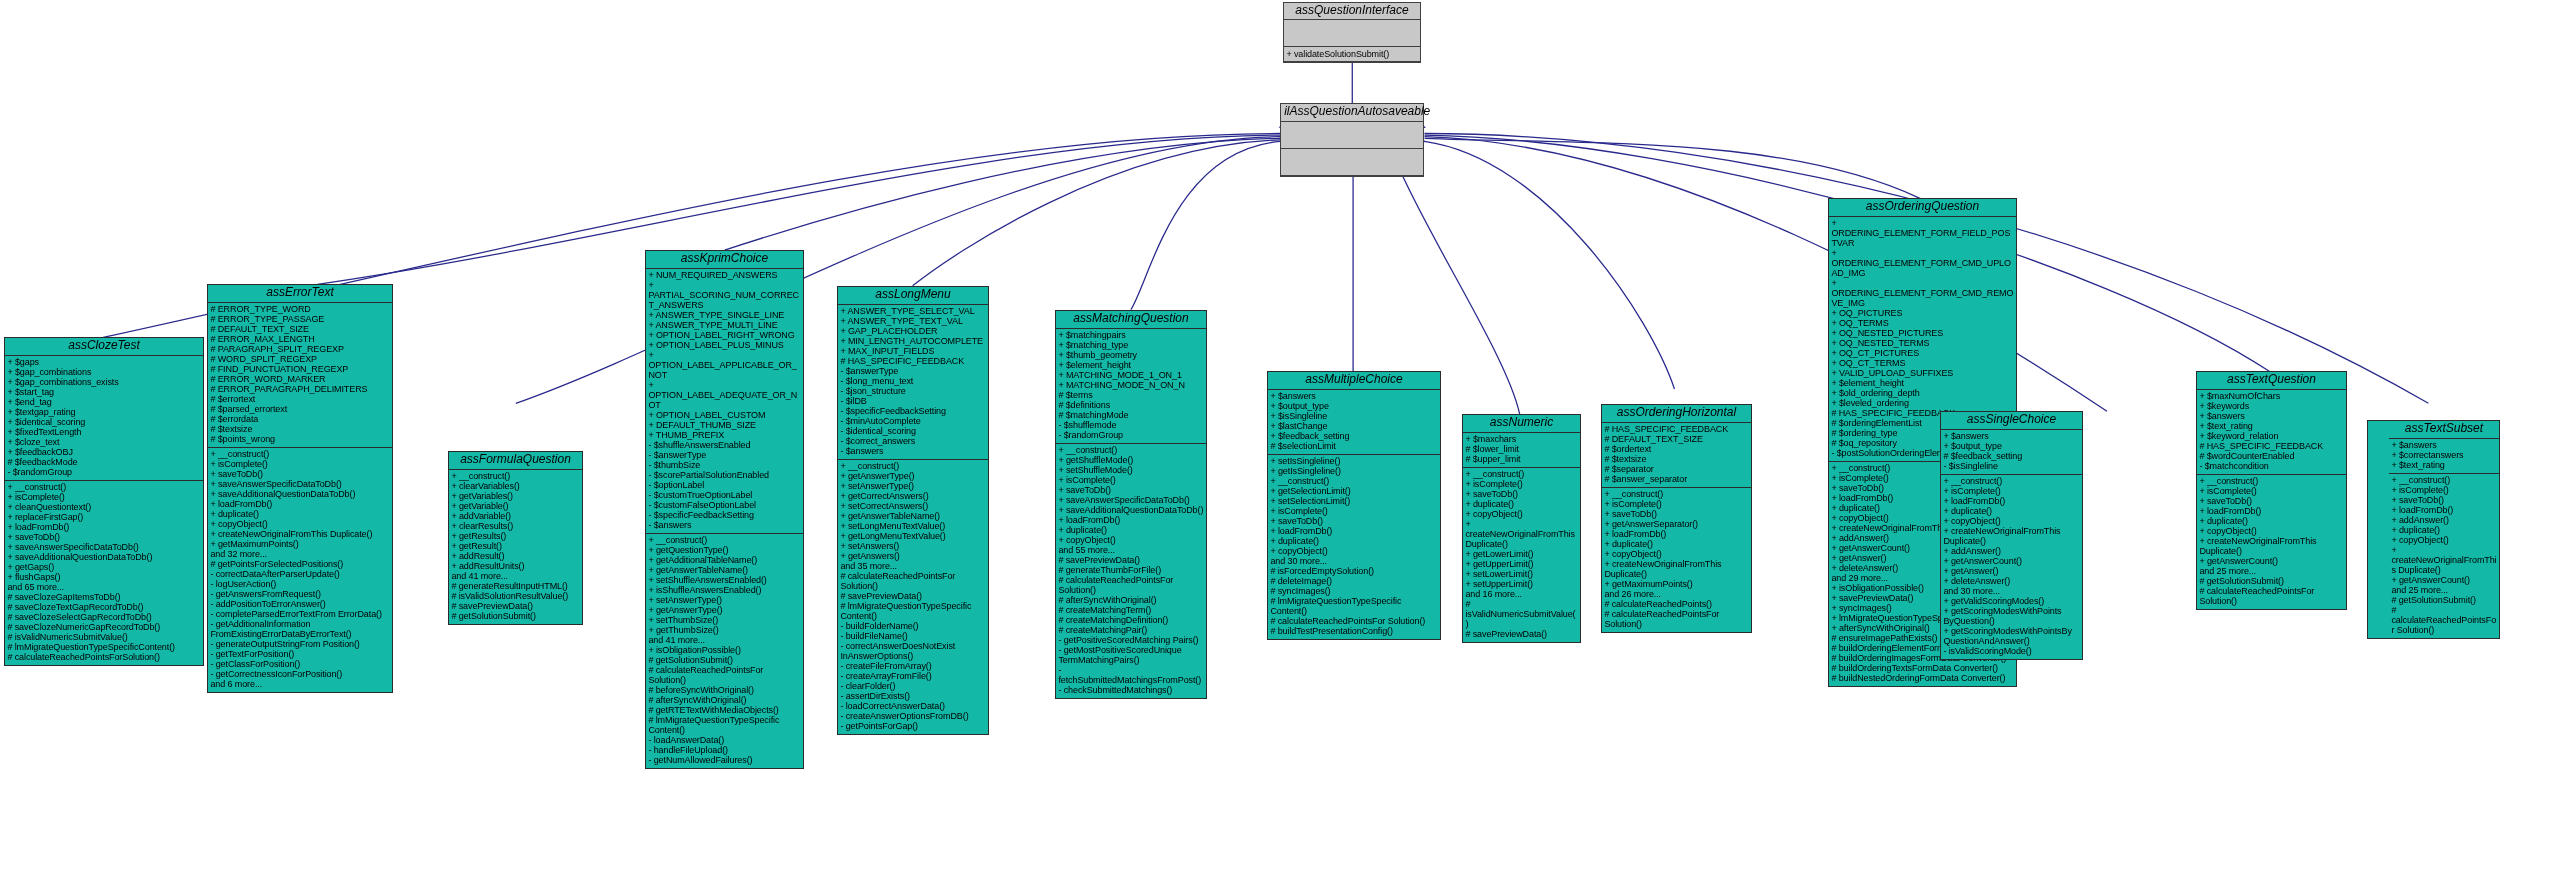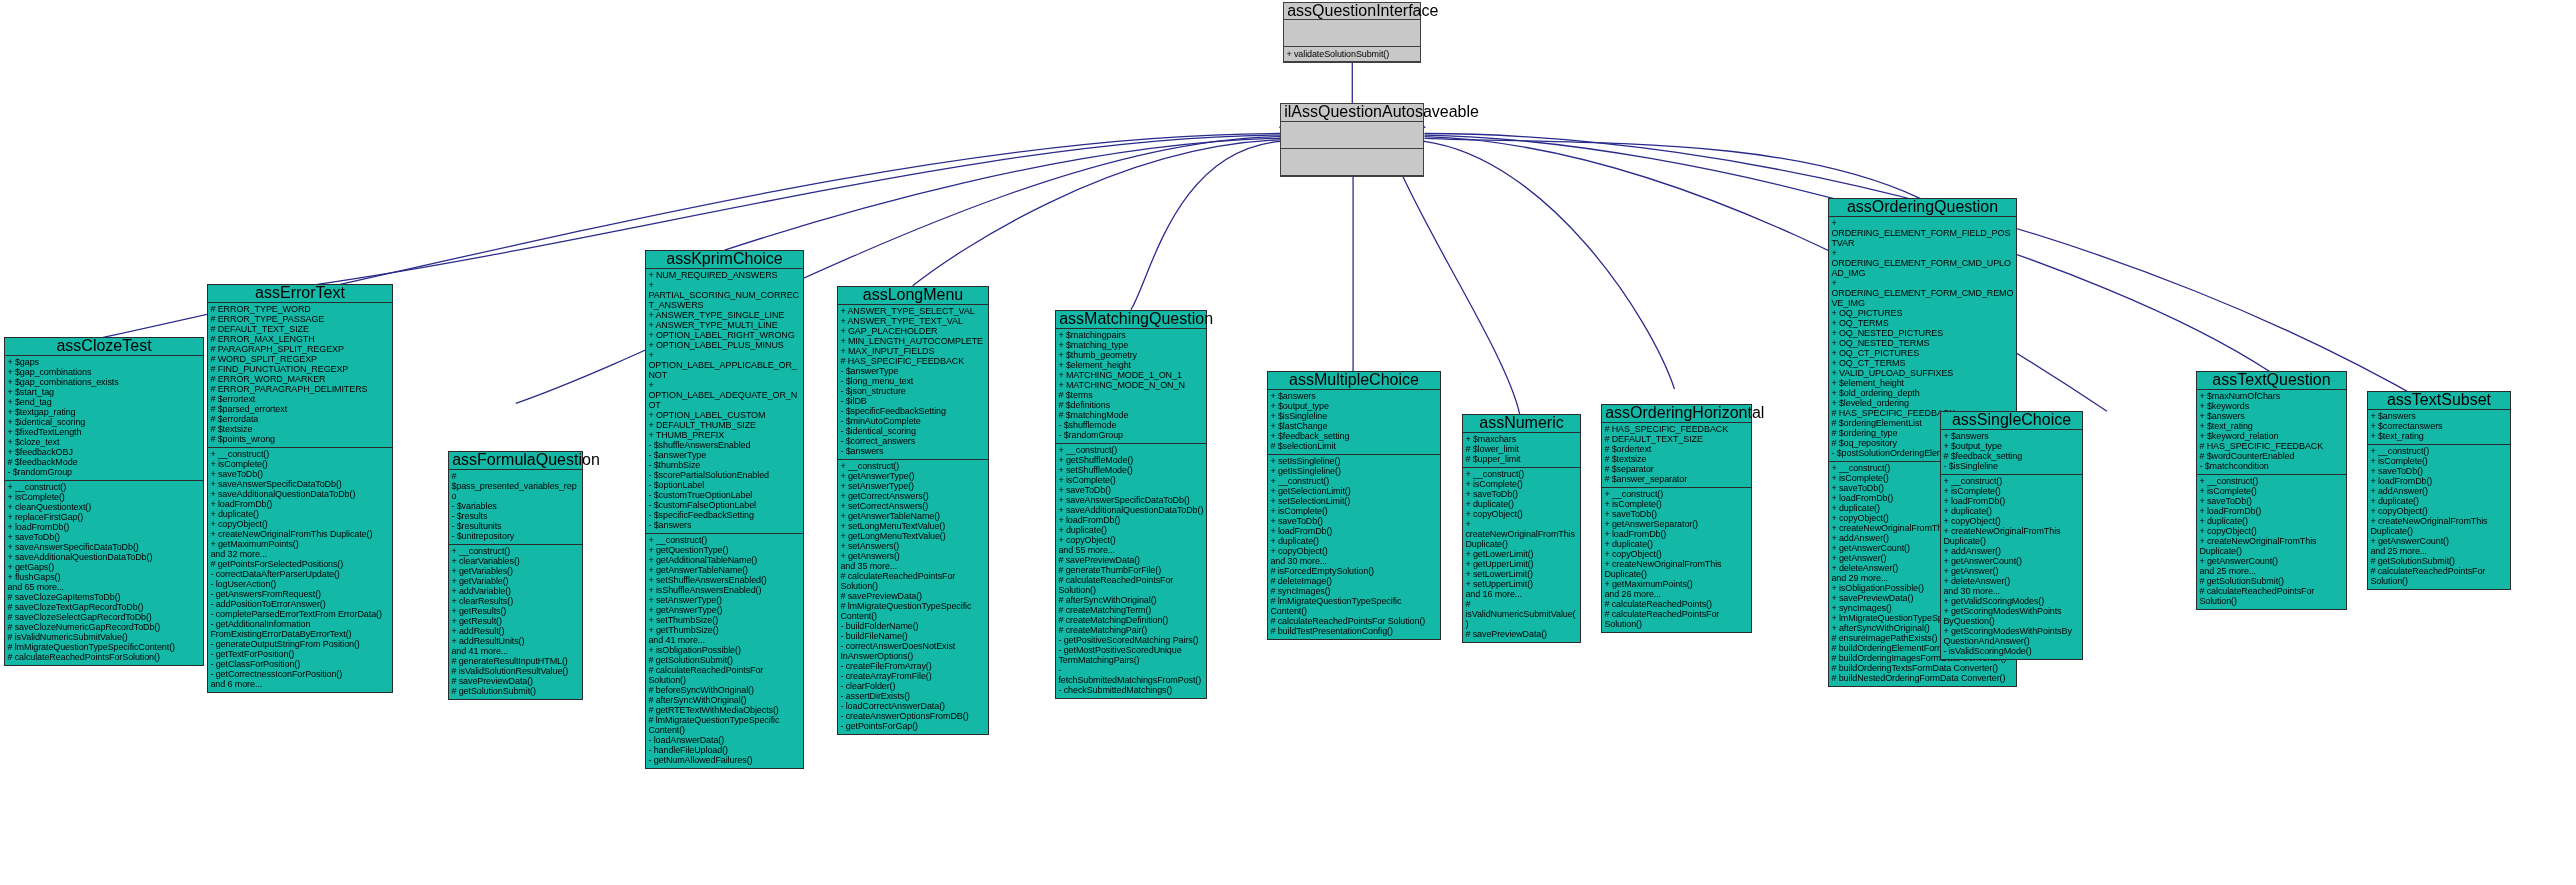--- a/index.html
+++ b/index.html
@@ -3,22 +3,22 @@
 <meta charset="utf-8">
 <style>
   html,body{margin:0;padding:0;background:#ffffff;}
   body{width:2576px;height:886px;position:relative;
        font-family:"Liberation Sans","DejaVu Sans",sans-serif;}
   #canvas{position:relative;width:2576px;height:886px;overflow:hidden;}
   svg#edges{position:absolute;left:0;top:0;width:2576px;height:886px;pointer-events:none;}
 
   .node{position:absolute;border:0.8px solid #2b2b2b;background:#14b8a6;box-sizing:border-box;}
   .node.iface{background:#c8c8c8;border:0.8px solid #404040;}
-  .title{font-size:16px;text-align:center;padding:2.4px 3.2px 3.2px 3.2px;line-height:11px;
-         border-bottom:0.8px solid #2b2b2b;white-space:nowrap;}
+  .title{font-size:12px;text-align:center;padding:2.4px 3.2px 3.2px 3.2px;line-height:11px;
+         border-bottom:0.8px solid #2b2b2b;white-space:nowrap;font-style:italic;}
   .node.iface .title{border-bottom:0.8px solid #404040;}
   .compartment{border-bottom:0.8px solid #2b2b2b;padding:1.6px 2.4px 2.4px 2.4px;}
   .node.iface .compartment{border-bottom:0.8px solid #404040;}
   .compartment:last-child{border-bottom:none;}
   .compartment .row{font-size:9px;line-height:10px;white-space:normal;
                     word-break:break-word;letter-spacing:-0.1px;}
   .compartment.empty{min-height:17.5px;}
   .node.iface .compartment.empty{min-height:22px;}
 </style>
 </head>
@@ -145,27 +145,20 @@
         <div class="row">- getAdditionalInformation FromExistingErrorDataByErrorText()</div>
         <div class="row">- generateOutputStringFrom Position()</div>
         <div class="row">- getTextForPosition()</div>
         <div class="row">- getClassForPosition()</div>
         <div class="row">- getCorrectnessIconForPosition()</div>
         <div class="row">and 6 more...</div>
       </div>
     </div>
     <div class="node" style="left: 448px; top: 403px; width: 135px; margin-top: 48px;">
       <div class="title">assFormulaQuestion</div>
-      <div class="compartment">
-        <div class="row"># $pass_presented_variables_repo</div>
-        <div class="row">- $variables</div>
-        <div class="row">- $results</div>
-        <div class="row">- $resultunits</div>
-        <div class="row">- $unitrepository</div>
-      </div>
       <div class="compartment">
         <div class="row">+ __construct()</div>
         <div class="row">+ clearVariables()</div>
         <div class="row">+ getVariables()</div>
         <div class="row">+ getVariable()</div>
         <div class="row">+ addVariable()</div>
         <div class="row">+ clearResults()</div>
         <div class="row">+ getResults()</div>
         <div class="row">+ getResult()</div>
         <div class="row">+ addResult()</div>
@@ -481,21 +474,21 @@
         <div class="row">+ loadFromDb()</div>
         <div class="row">+ duplicate()</div>
         <div class="row">+ copyObject()</div>
         <div class="row">+ createNewOriginalFromThis Duplicate()</div>
         <div class="row">+ getAnswerCount()</div>
         <div class="row">and 25 more...</div>
         <div class="row"># getSolutionSubmit()</div>
         <div class="row"># calculateReachedPointsFor Solution()</div>
       </div>
     </div>
-    <div class="node" style="left: 2367px; top: 391px; width: 144px;">
+    <div class="node" style="left: 2367px; top: 420px; width: 133px; padding-left: 21px;">
       <div class="title">assTextSubset</div>
       <div class="compartment">
         <div class="row">+ $answers</div>
         <div class="row">+ $correctanswers</div>
         <div class="row">+ $text_rating</div>
       </div>
       <div class="compartment">
         <div class="row">+ __construct()</div>
         <div class="row">+ isComplete()</div>
         <div class="row">+ saveToDb()</div>

